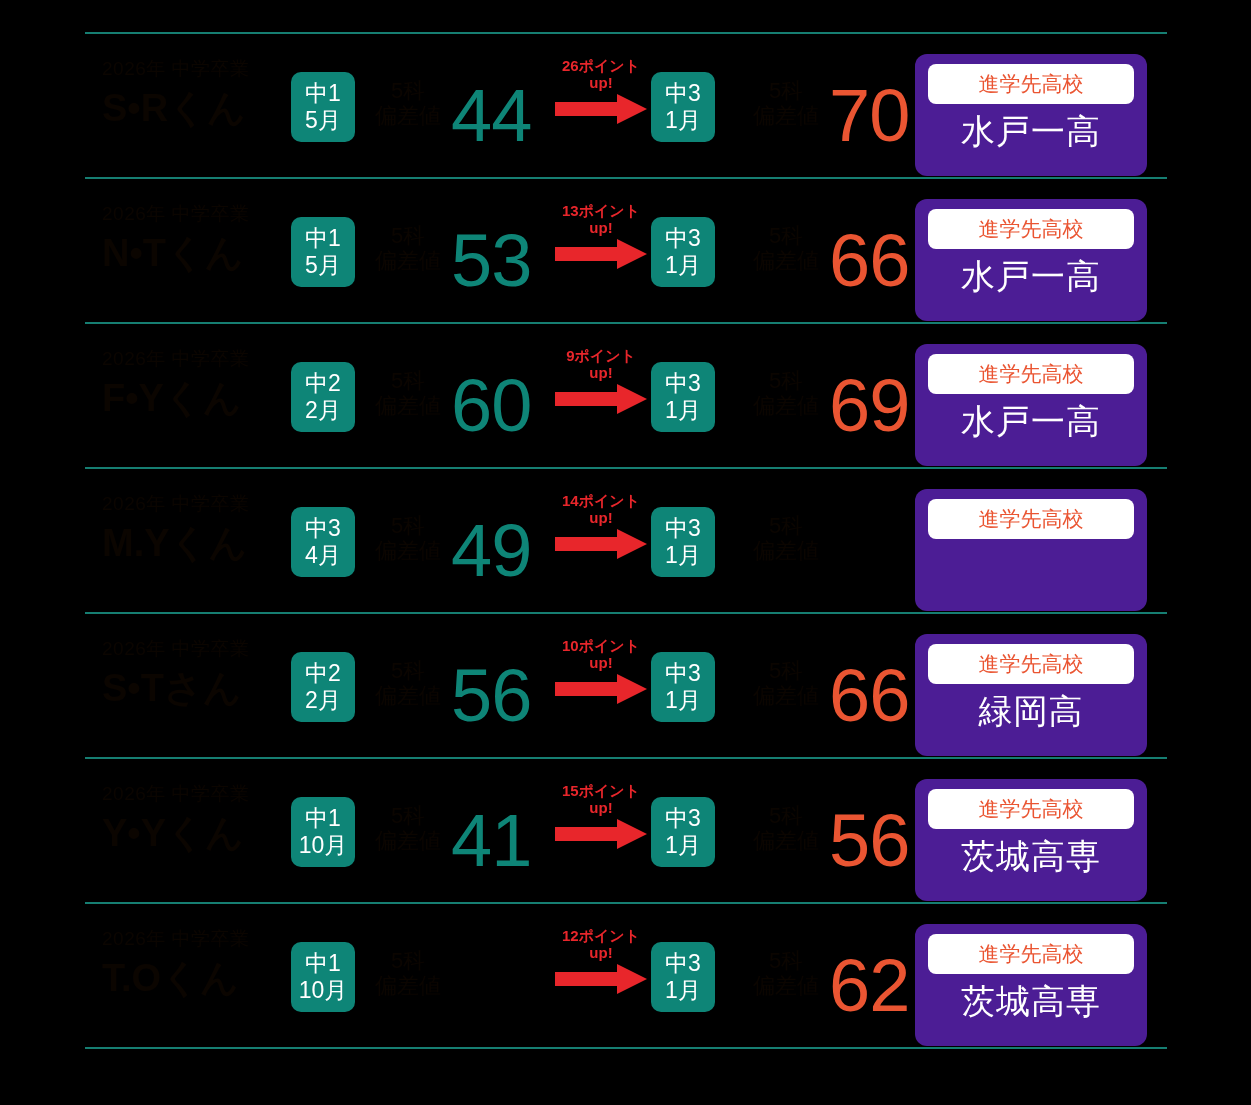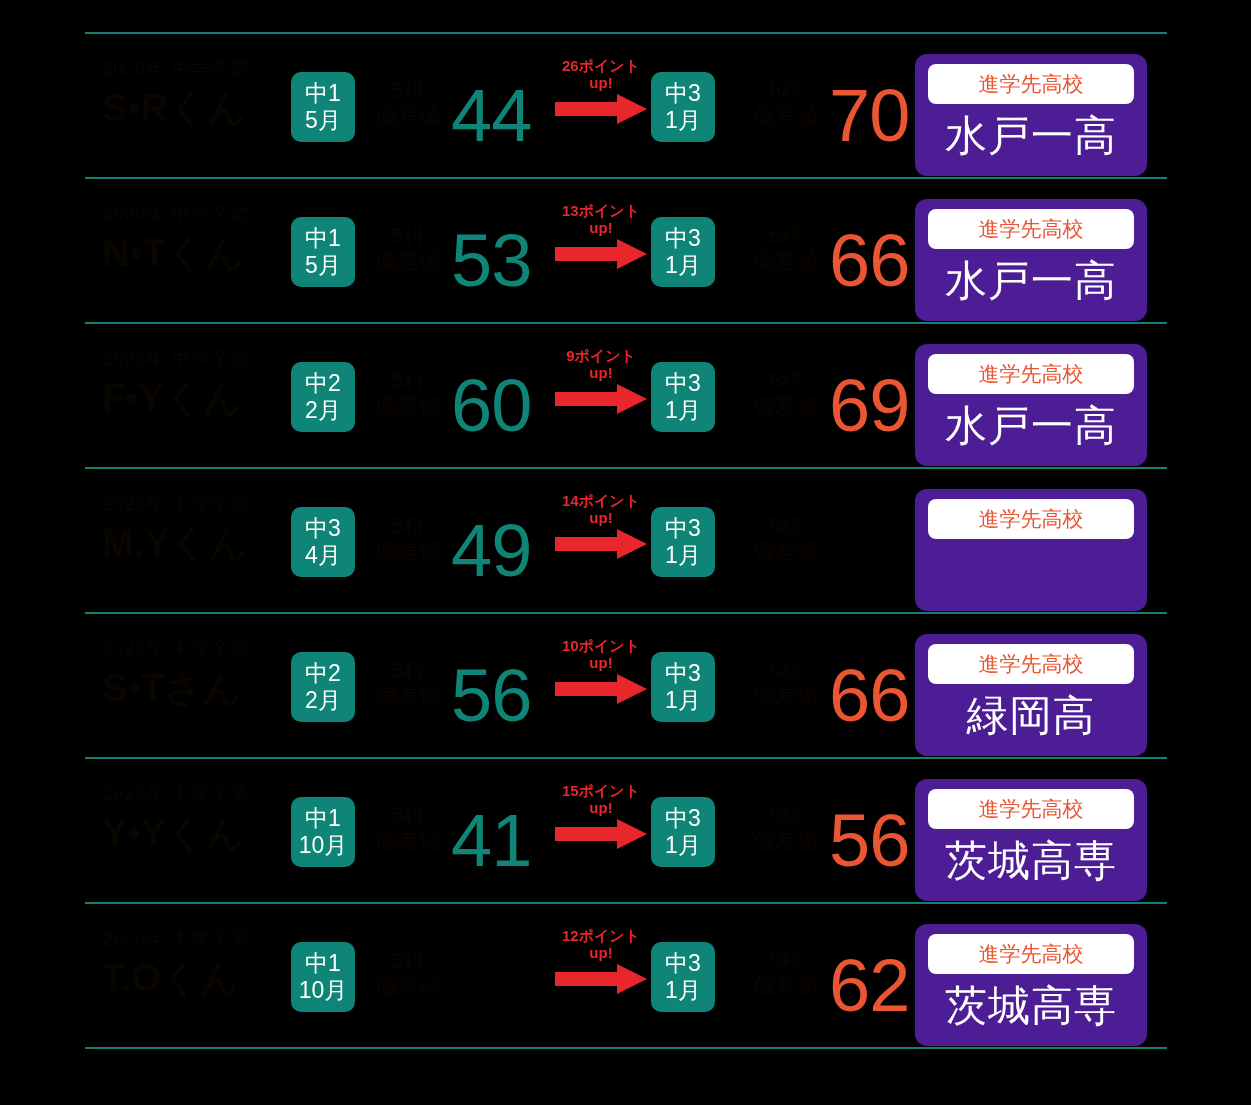--- a/index.html
+++ b/index.html
@@ -160,21 +160,21 @@
     align-items: center;
     justify-content: center;
     color: #EA5532;
     font-size: 21px;
     font-weight: 400;
   }
   .school .sname {
     margin-top: 6px;
     text-align: center;
     color: #ffffff;
-    font-size: 42px;
+    font-size: 34px;
     font-weight: 400;
     line-height: 1.25;
     letter-spacing: 1px;
   }
 </style>
 </head>
 <body>
 
 <div id="board">
   <div class="rows">

